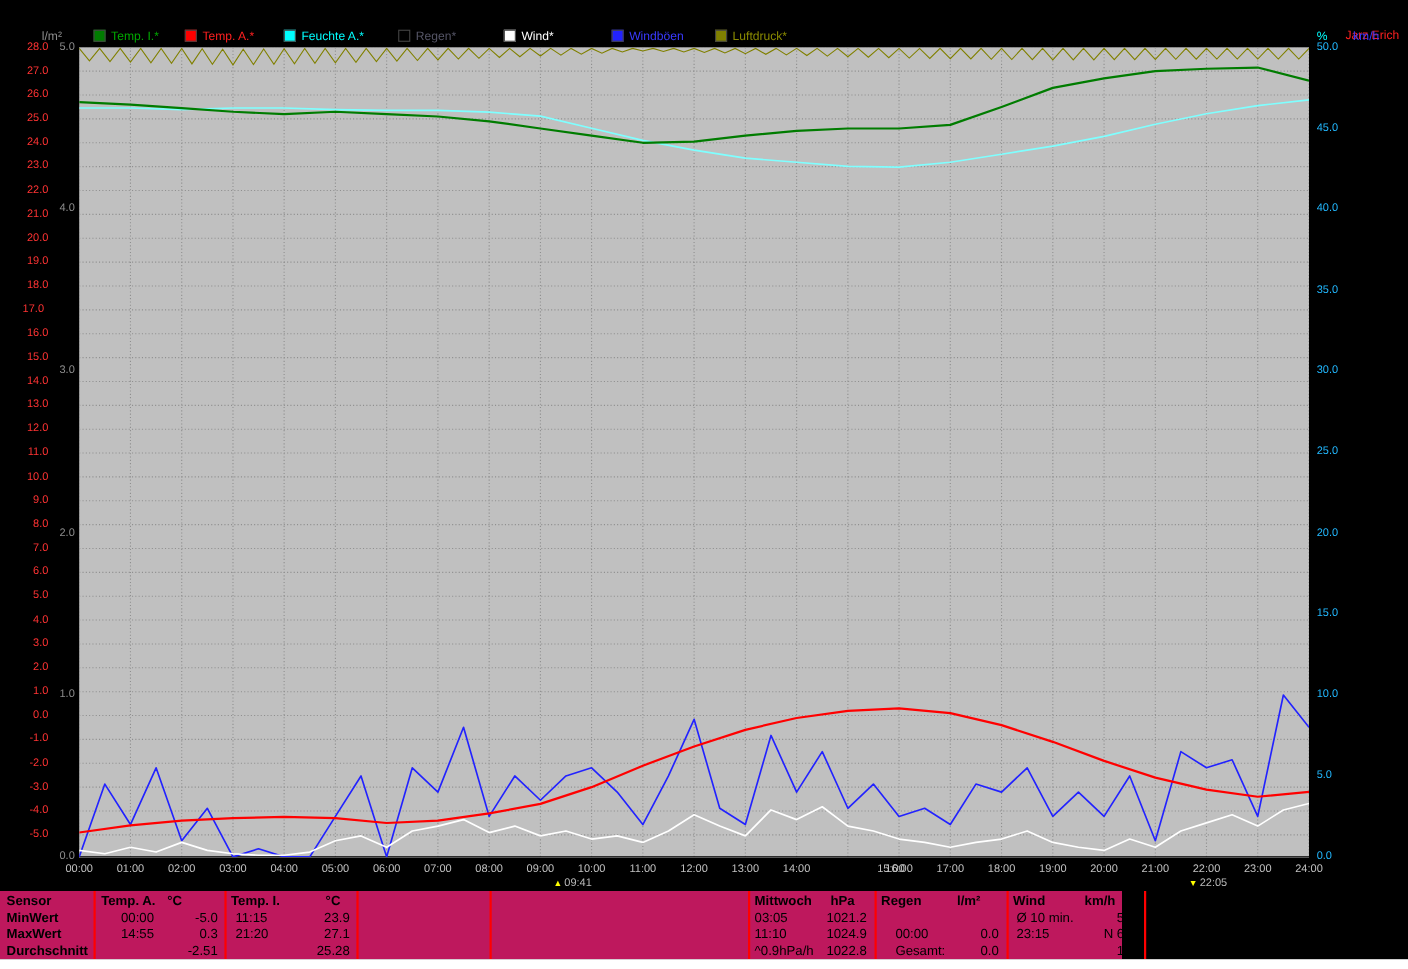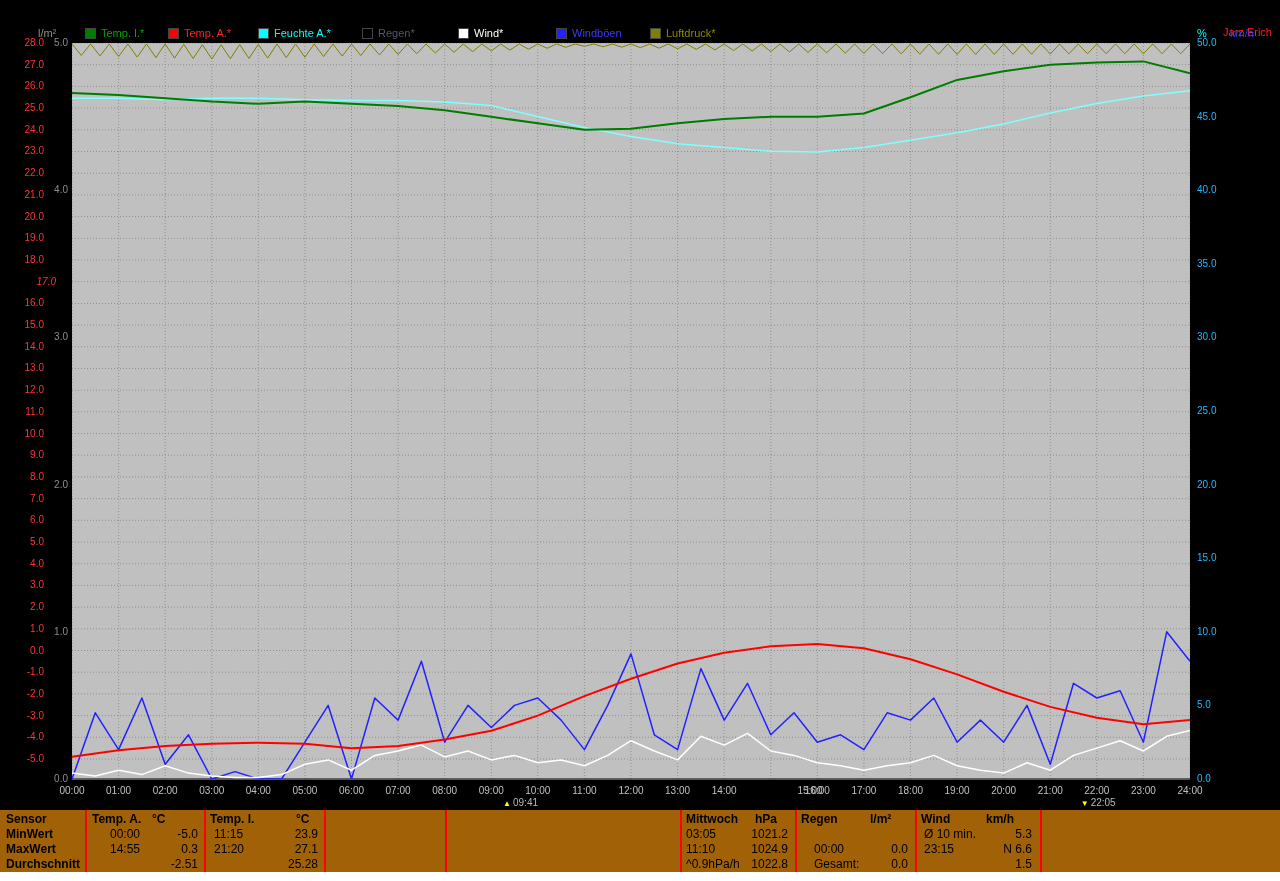--- a/index.html
+++ b/index.html
@@ -14,21 +14,21 @@
   .lt{vertical-align:1px;}
   #plot{position:absolute;left:72px;top:43px;width:1118px;height:736px;background:#c0c0c0;
     border-bottom:1px solid #555;}
   #chart-svg{position:absolute;left:0;top:0;}
   .ylab{position:absolute;font-size:10px;width:40px;text-align:right;}
   .ylab-rain{position:absolute;font-size:10px;width:22px;text-align:right;}
   .ylab-wind{position:absolute;font-size:10px;width:40px;text-align:left;}
   .xlab{position:absolute;top:785px;width:46px;text-align:center;font-size:10px;color:#c0c0c0;}
   .marker{position:absolute;top:797px;font-size:10px;color:#b9b9b9;white-space:nowrap;}
   .marker .sym{color:#ffff00;font-size:8px;margin-right:2px;}
-  #stats{position:absolute;left:0;top:810px;width:1280px;height:62px;background:#a16207;
+  #stats{position:absolute;left:0;top:810px;width:1020px;height:62px;background:#be185d;
     font-size:12px;color:#000;}
   #stats .cell{position:absolute;white-space:nowrap;}
   #stats .b{font-weight:bold;}
   #stats .sep{position:absolute;top:0;width:2px;height:62px;background:#ff0000;}
   #bottom-strip{position:absolute;left:0;top:872px;width:1280px;height:9px;background:#ffffff;}
 </style>
 </head>
 <body>
 
 <div id="root">
@@ -125,21 +125,21 @@
       <div class="ylab" style="left: 4px; top: 58.697px; color: rgb(255, 51, 51);">27.0</div>
       <div class="ylab" style="left: 4px; top: 80.3939px; color: rgb(255, 51, 51);">26.0</div>
       <div class="ylab" style="left: 4px; top: 102.091px; color: rgb(255, 51, 51);">25.0</div>
       <div class="ylab" style="left: 4px; top: 123.788px; color: rgb(255, 51, 51);">24.0</div>
       <div class="ylab" style="left: 4px; top: 145.485px; color: rgb(255, 51, 51);">23.0</div>
       <div class="ylab" style="left: 4px; top: 167.182px; color: rgb(255, 51, 51);">22.0</div>
       <div class="ylab" style="left: 4px; top: 188.879px; color: rgb(255, 51, 51);">21.0</div>
       <div class="ylab" style="left: 4px; top: 210.576px; color: rgb(255, 51, 51);">20.0</div>
       <div class="ylab" style="left: 4px; top: 232.273px; color: rgb(255, 51, 51);">19.0</div>
       <div class="ylab" style="left: 4px; top: 253.97px; color: rgb(255, 51, 51);">18.0</div>
-      <div class="ylab" style="left: 16px; top: 275.667px; color: rgb(255, 51, 51); font-style: italic;">17.0</div>
+      <div class="ylab" style="left: 0; top: 275.667px; color: rgb(255, 51, 51);">17.0</div>
       <div class="ylab" style="left: 4px; top: 297.364px; color: rgb(255, 51, 51);">16.0</div>
       <div class="ylab" style="left: 4px; top: 319.061px; color: rgb(255, 51, 51);">15.0</div>
       <div class="ylab" style="left: 4px; top: 340.758px; color: rgb(255, 51, 51);">14.0</div>
       <div class="ylab" style="left: 4px; top: 362.455px; color: rgb(255, 51, 51);">13.0</div>
       <div class="ylab" style="left: 4px; top: 384.152px; color: rgb(255, 51, 51);">12.0</div>
       <div class="ylab" style="left: 4px; top: 405.848px; color: rgb(255, 51, 51);">11.0</div>
       <div class="ylab" style="left: 4px; top: 427.545px; color: rgb(255, 51, 51);">10.0</div>
       <div class="ylab" style="left: 4px; top: 449.242px; color: rgb(255, 51, 51);">9.0</div>
       <div class="ylab" style="left: 4px; top: 470.939px; color: rgb(255, 51, 51);">8.0</div>
       <div class="ylab" style="left: 4px; top: 492.636px; color: rgb(255, 51, 51);">7.0</div>

